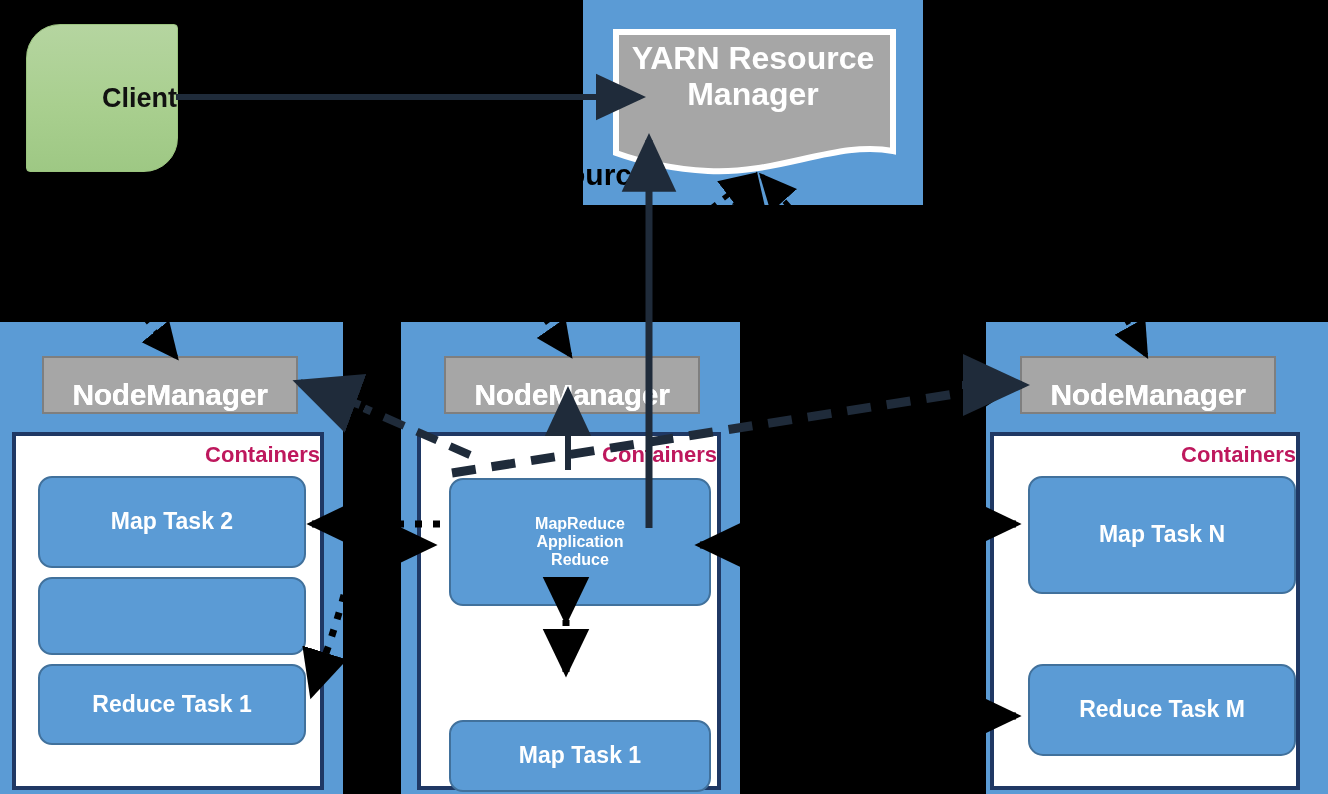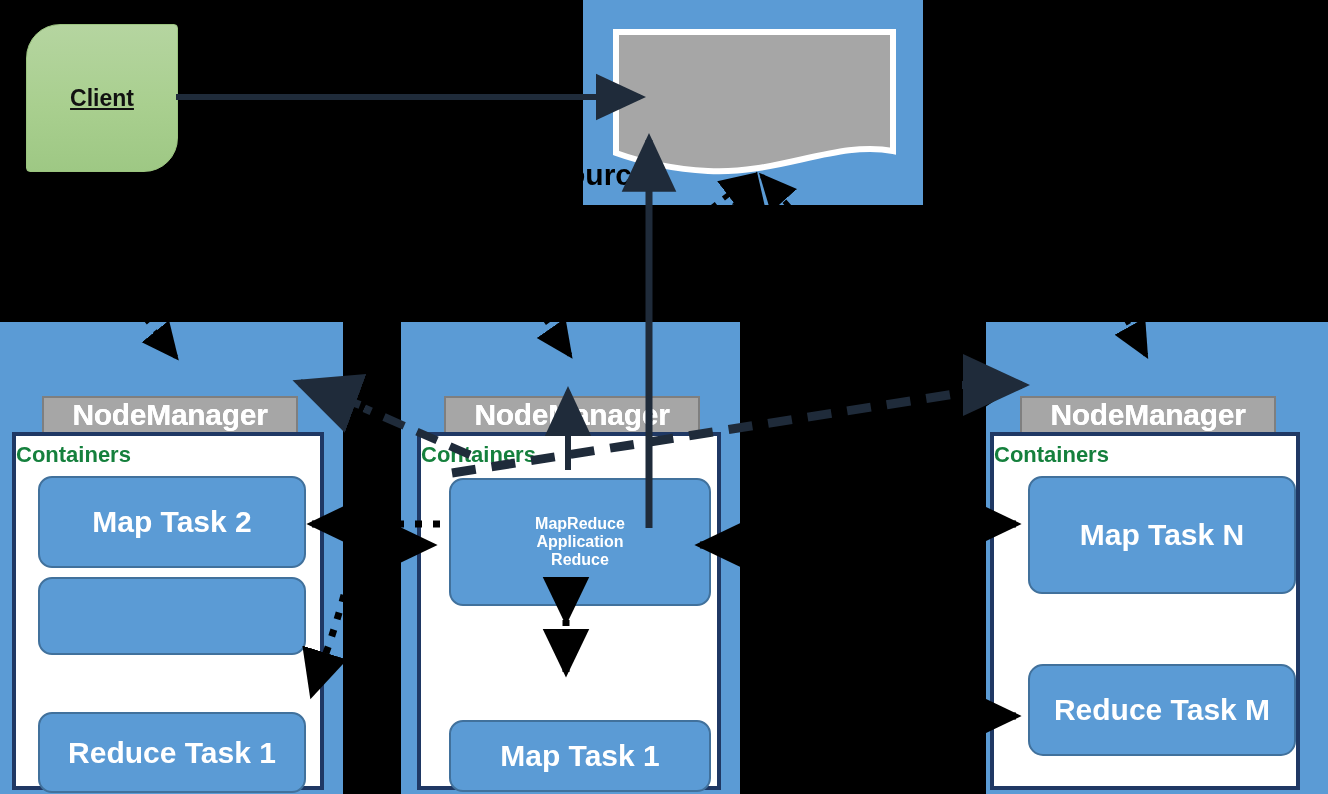--- a/index.html
+++ b/index.html
@@ -4,43 +4,43 @@
 <style>
   html,body{margin:0;padding:0;background:#000;}
   body{width:1328px;height:794px;overflow:hidden;font-family:"Liberation Sans",sans-serif;}
   #stage{position:relative;width:1328px;height:794px;background:#000000;}
 
   
   .abs{position:absolute;}
   .nodebox{background:#5b9bd5;box-sizing:border-box;}
   .nm-chip{
     position:absolute;background:#a6a6a6;border:2px solid #7f7f7f;
-    display:flex;align-items:flex-start;justify-content:center;
+    display:flex;align-items:flex-end;justify-content:center;
     color:#ffffff;font-weight:bold;font-size:30px;letter-spacing:-0.3px;
-    text-shadow:0 0 0 #fff;box-sizing:border-box;margin-top:40px;
+    text-shadow:0 0 0 #fff;box-sizing:border-box;
   }
   .containers-panel{
     position:absolute;background:#ffffff;border:4px solid #1f3864;box-sizing:border-box;
   }
   .containers-label{
-    position:absolute;width:100%;text-align:left;color:#15803d;font-weight:bold;font-size:22px;
+    position:absolute;width:100%;text-align:right;color:#be185d;font-weight:bold;font-size:22px;
     top:6px;left:0;
   }
   .task{
     position:absolute;background:#5b9bd5;border:2px solid #41719c;border-radius:14px;
     display:flex;align-items:center;justify-content:center;text-align:center;
-    color:#ffffff;font-weight:bold;font-size:30px;line-height:1.12;box-sizing:border-box;
+    color:#ffffff;font-weight:bold;font-size:23px;line-height:1.12;box-sizing:border-box;
   }
   .task.multi{font-size:16px;}
   .client-box{
     position:absolute;background:linear-gradient(180deg,#b5d5a0 0%,#a9cf8f 55%,#9ec884 100%);
     border:1px solid #9bc47f;
     border-radius:34px 4px 34px 4px;
-    display:flex;align-items:center;justify-content:center;
-    color:#111111;font-weight:bold;font-size:23px;text-decoration:underline;
+    display:flex;align-items:center;justify-content:flex-end;
+    color:#111111;font-weight:bold;font-size:27px;
   }
   .rm-label{
     position:absolute;color:#ffffff;font-weight:bold;font-size:32px;line-height:1.14;
     text-align:center;width:100%;left:0;
   }
   .cut-text{
     position:absolute;color:#000000;font-weight:bold;font-size:30px;white-space:nowrap;text-align:right;
   }
   svg.overlay{position:absolute;left:0;top:0;width:1328px;height:794px;pointer-events:none;}
 </style>
@@ -51,39 +51,43 @@
 
   <div class="client-box" style="left:26px;top:24px;width:150px;height:146px;">
     <span>Client</span>
   </div>
 
   <div class="abs nodebox" style="left:583px;top:-10px;width:340px;height:215px;">
 
     <svg class="abs" width="340" height="215" viewBox="0 0 340 215" style="left:0;top:0;">
       <path d="M33,42 L310,42 L310,161 C255,150 195,185 125,181 C90,179 58,172 33,163 Z" fill="#a6a6a6" stroke="#ffffff" stroke-width="6"></path>
     </svg>
+    <div class="rm-label" style="top:50px;">
+      <div>YARN Resource</div>
+      <div>Manager</div>
+    </div>
   </div>
 
   <div class="cut-text" style="left:567px;top:158px;">
     <span>ource</span>
   </div>
 
   <div class="abs nodebox" style="left:0px;top:322px;width:343px;height:478px;">
     <div class="nm-chip" style="left:42px;top:34px;width:256px;height:58px;">
       <span>NodeManager</span>
     </div>
     <div class="containers-panel" style="left:12px;top:110px;width:312px;height:358px;">
       <div class="containers-label">Containers</div>
       <div class="task" style="left:22px;top:40px;width:268px;height:92px;">
         <span>Map Task 2</span>
       </div>
       <div class="task" style="left:22px;top:141px;width:268px;height:78px;">
         <span></span>
       </div>
-      <div class="task" style="left:22px;top:228px;width:268px;height:81px;margin-top:48px;">
+      <div class="task" style="left:22px;top:228px;width:268px;height:81px;">
         <span>Reduce Task 1</span>
       </div>
     </div>
   </div>
 
   <div class="abs nodebox" style="left:401px;top:322px;width:339px;height:478px;">
     <div class="nm-chip" style="left:43px;top:34px;width:256px;height:58px;">
       <span>NodeManager</span>
     </div>
     <div class="containers-panel" style="left:16px;top:110px;width:304px;height:358px;">

